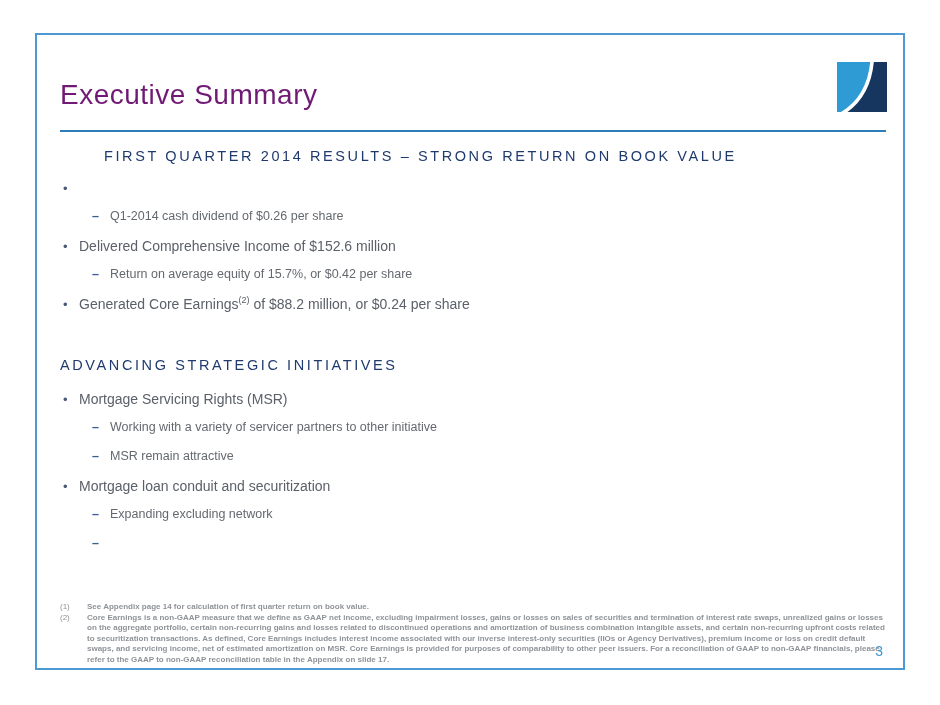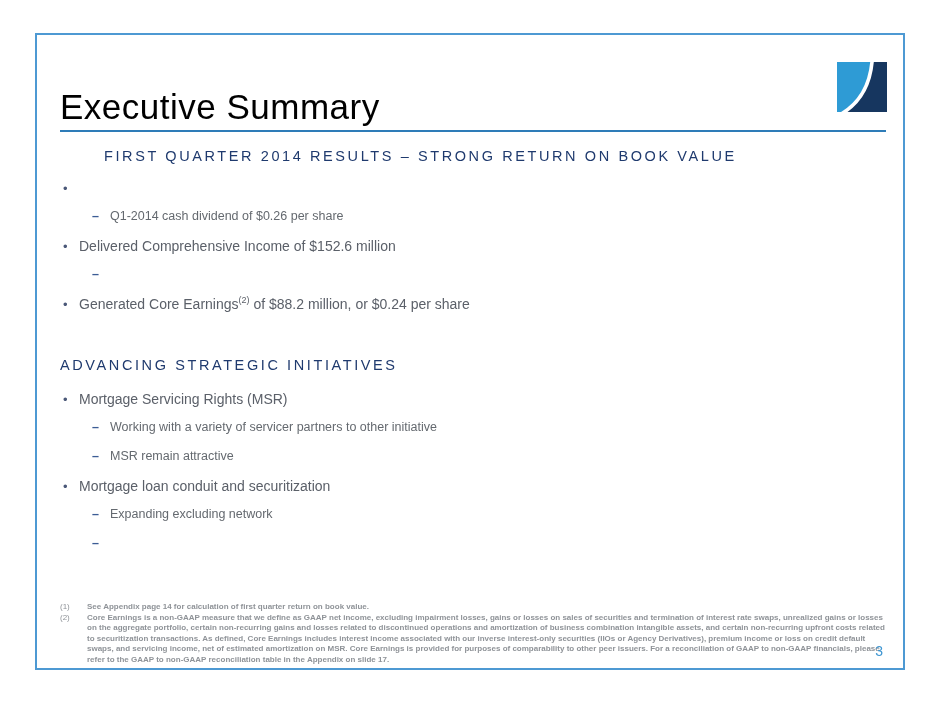--- a/index.html
+++ b/index.html
@@ -24,24 +24,24 @@
   .logo {
     position: absolute;
     top: 27px;
     right: 16px;
     width: 50px;
     height: 50px;
   }
   .title {
     position: absolute;
     left: 23px;
-    top: 56px;
-    font-size: 35px;
+    top: 44px;
+    font-size: 28px;
     line-height: 32px;
-    color: #000000;
+    color: #701a75;
     letter-spacing: 0.5px;
   }
   .title-rule {
     position: absolute;
     left: 23px;
     top: 95px;
     width: 826px;
     height: 0;
     border-top: 2px solid #2E7CB8;
   }
@@ -141,20 +141,21 @@
     <div class="row l2">
       <span class="marker">–</span>
       <span class="txt">Q1-2014 cash dividend of $0.26 per share</span>
     </div>
     <div class="row l1">
       <span class="marker">•</span>
       <span class="txt">Delivered Comprehensive Income of $152.6 million</span>
     </div>
     <div class="row l2">
       <span class="marker">–</span>
+      <span class="txt">Return on average equity of 15.7%, or $0.42 per share</span>
     </div>
     <div class="row l1">
       <span class="marker">•</span>
       <span class="txt"><span>Generated Core Earnings</span><sup class="fn-ref">(2)</sup><span>&nbsp;of $88.2 million, or $0.24 per share</span></span>
     </div>
   </div>
 
   <div class="section-heading heading-2">ADVANCING STRATEGIC INITIATIVES</div>
 
   <div class="bullet-group group-2">

